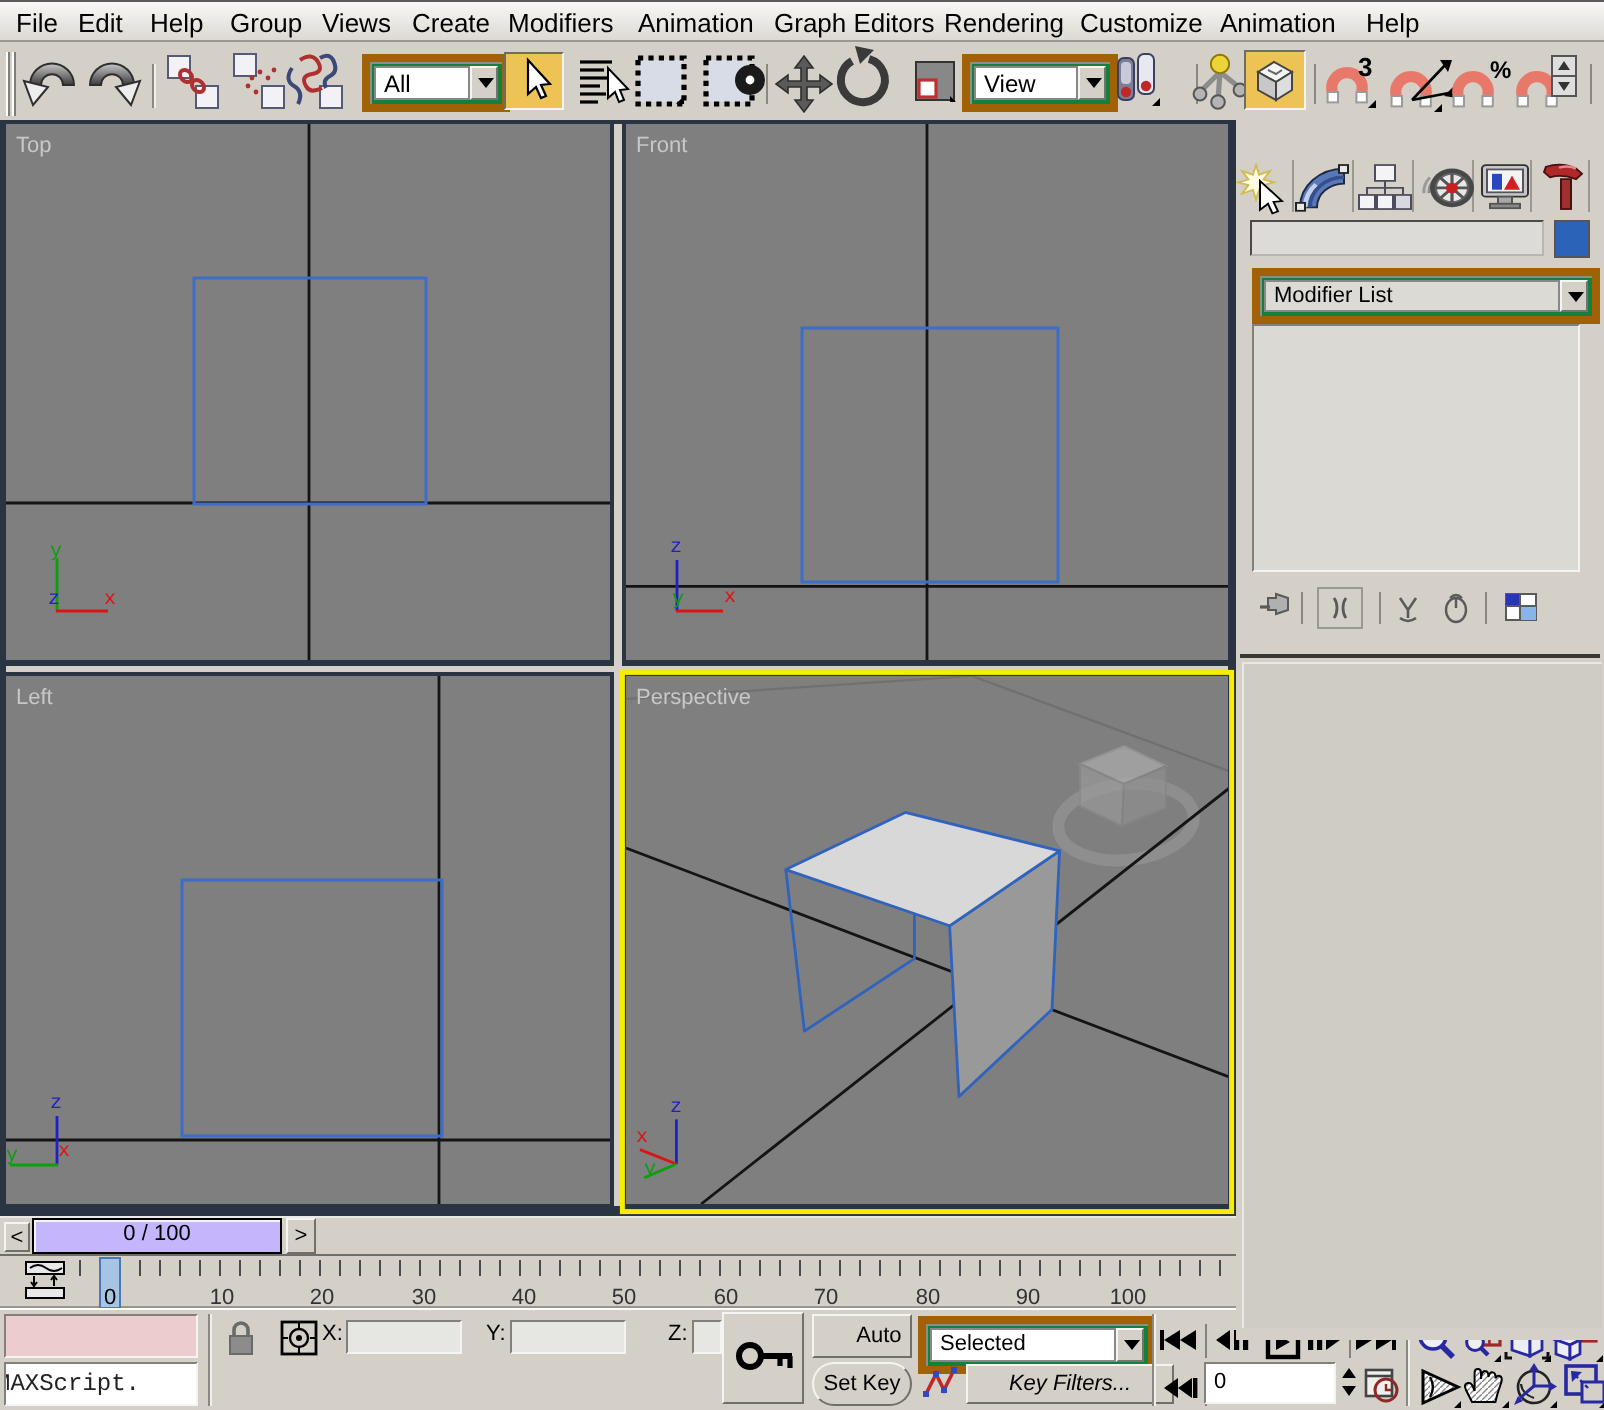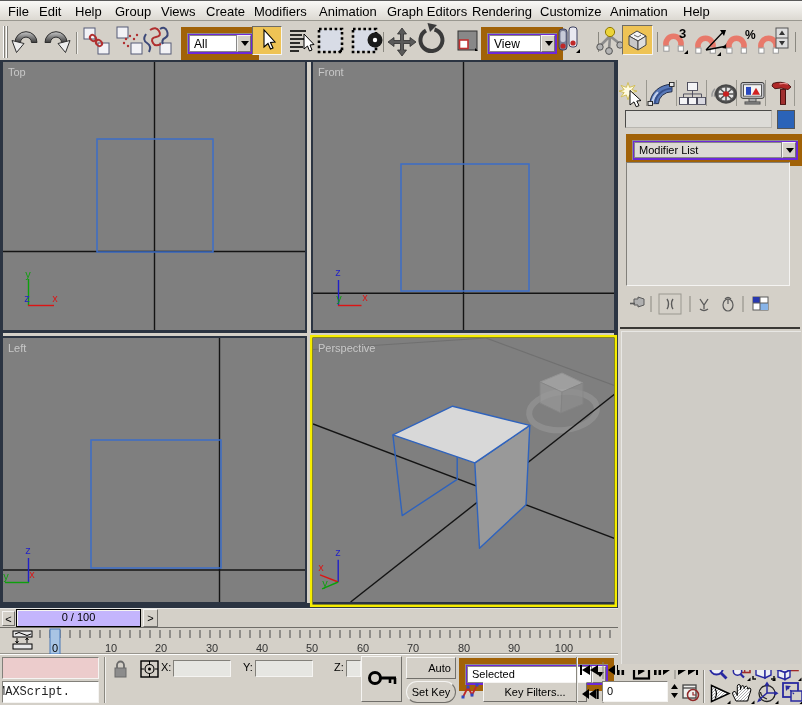--- a/index.html
+++ b/index.html
@@ -4,21 +4,21 @@
 <style>
 html,body{margin:0;padding:0;}
 body{width:802px;height:705px;overflow:hidden;}
 #app{position:relative;width:802px;height:705px;background:#d4d0c8;font-family:"Liberation Sans",sans-serif;}
 .abs{position:absolute;}
 
 #menubar{left:0;top:0;width:802px;height:20px;background:linear-gradient(#f9f8f6,#dcd9d2);border-top:1px solid #5a5a5a;box-sizing:border-box;}
 #menubar span{position:absolute;top:3px;font-size:13px;color:#000;}
 
 #toolbar{left:0;top:20px;width:802px;height:40px;background:#d4d0c8;border-top:1px solid #9a9890;}
-.combo{position:absolute;background:#6d28d9;border:6px solid #a16207;box-shadow:inset 1px 1px 0 #8f8d87;}
+.combo{position:absolute;background:#15803d;border:4px solid #a16207;box-shadow:inset 1px 1px 0 #8f8d87;}
 .combo .fld{position:absolute;left:2px;top:2px;bottom:2px;background:#ffffff;border:1px solid #888;font-size:12px;color:#000;padding:1px 0 0 4px;box-sizing:border-box;}
 .combo .btn{position:absolute;right:2px;top:2px;bottom:2px;width:14px;background:#d4d0c8;border:1px solid;border-color:#f5f4f2 #75736e #75736e #f5f4f2;box-sizing:border-box;}
 .combo .btn:after{content:"";position:absolute;left:3px;top:5px;border:4px solid transparent;border-top:5px solid #000;}
 .raised{background:#d4d0c8;border:1px solid;border-color:#f5f4f2 #716f6a #716f6a #f5f4f2;box-sizing:border-box;}
 .sunken{border:1px solid;border-color:#82807a #f5f4f2 #f5f4f2 #82807a;box-sizing:border-box;}
 
 #slider{left:0;top:608px;width:618px;height:19px;background:#d4d0c8;border-top:1px solid #e9e8e5;box-sizing:border-box;}
 
 #track{left:0;top:627px;width:618px;height:27px;background:#d4d0c8;border-top:1px solid #6f6d68;border-bottom:1px solid #98958e;box-sizing:border-box;}
 
@@ -382,34 +382,34 @@
           <g stroke="#000" fill="none">
             <circle cx="13" cy="21" r="5.5" stroke-width="3"></circle>
             <path d="M 18.5 21 L 34 21" stroke-width="3"></path>
             <path d="M 28 21 l 0 5 M 33 21 l 0 6" stroke-width="2.6"></path>
           </g>
         </svg>
 </div>
 <div class="abs raised txt11" style="left:406px;top:2px;width:50px;height:22px;text-align:center;line-height:20px;padding-left:17px;">Auto Key</div>
 <div class="abs raised txt11" style="left:406px;top:26px;width:50px;height:22px;text-align:center;line-height:20px;border-radius:11px;">Set Key</div>
 
-<div class="combo" style="left:459px;top:3px;width:111px;height:21px;padding-left:32px;">
+<div class="combo" style="left:459px;top:3px;width:111px;height:21px;">
   <div class="fld" style="right:16px;font-size:11px;">Selected</div>
   <div class="btn"></div>
 </div>
 <svg class="abs" style="left:459px;top:26px" width="24" height="22" xmlns="http://www.w3.org/2000/svg">
 <path d="M 4 16 L 9 6 L 13 14 L 18 4" fill="none" stroke="#c02828" stroke-width="1.8"></path>
 <g fill="#3048c0">
           <rect x="2.5" y="14.5" width="3" height="3"></rect>
           <rect x="7.5" y="4.5" width="3" height="3"></rect>
           <rect x="11.5" y="12.5" width="3" height="3"></rect>
           <rect x="16.5" y="2.5" width="3" height="3"></rect>
         </g>
 </svg>
-<div class="abs raised txt11" style="left:483px;top:27px;width:104px;height:20px;text-align:center;line-height:18px;">Key Filters...</div>
+<div class="abs raised txt11" style="left:483px;top:27px;width:104px;height:20px;text-align:center;line-height:18px;font-style:italic;">Key Filters...</div>
 <div class="abs" style="left:576px;top:2px;width:1px;height:46px;background:#8a8880;border-right:1px solid #f0efec;"></div>
 
 <svg class="abs" style="left:578px;top:2px" width="125" height="46" xmlns="http://www.w3.org/2000/svg">
 <g fill="#000">
 <path d="M 2 8 v 10 h 2 v -10 z M 12 8 l -8 5 l 8 5 z M 20 8 l -8 5 l 8 5 z"></path>
 <path d="M 37 8 l -7 5 l 7 5 z M 39 8 h 2.6 v 10 h -2.6 z M 43.5 8 h 2.6 v 10 h -2.6 z"></path>
 <path d="M 60 10 l 7 4 l -7 4 z"></path>
 <path d="M 76 8 h 2.6 v 10 h -2.6 z M 80.5 8 h 2.6 v 10 h -2.6 z M 85 8 l 7 5 l -7 5 z"></path>
 <path d="M 100 8 l 8 5 l -8 5 z M 110 8 l 8 5 l -8 5 z M 118 8 h 2 v 10 h -2 z"></path>
 </g>

